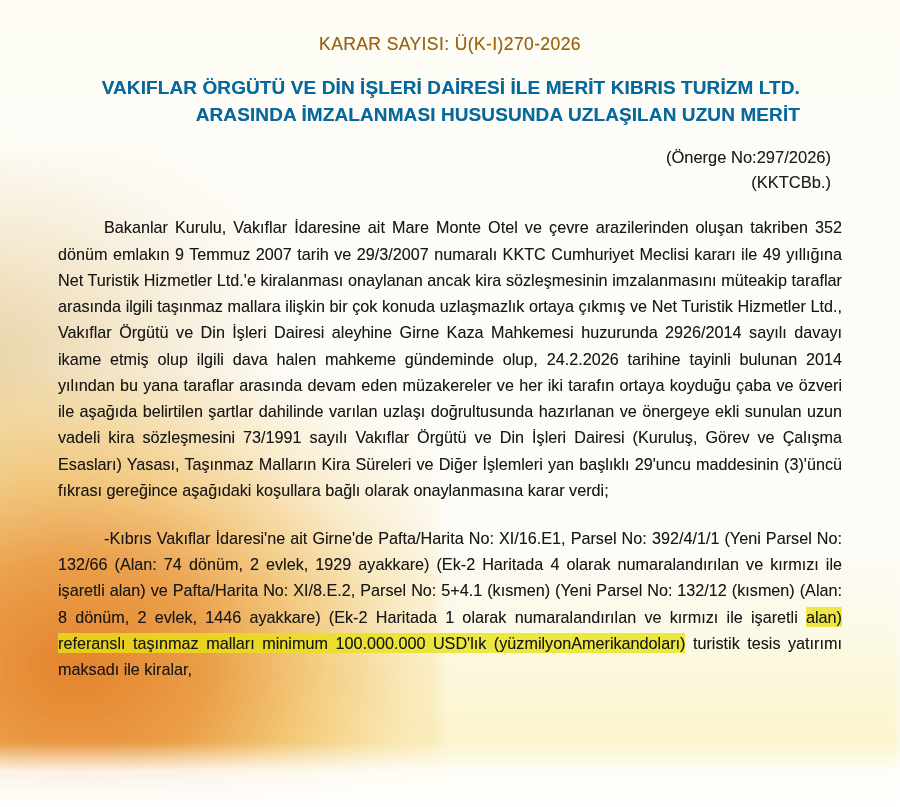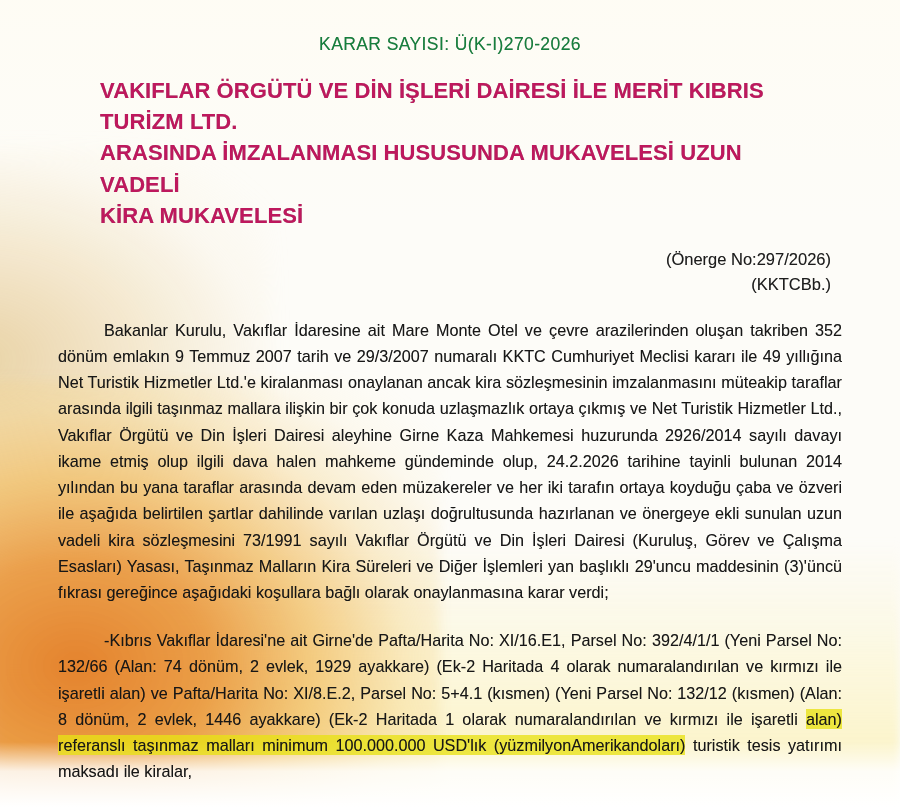--- a/index.html
+++ b/index.html
@@ -92,32 +92,32 @@
     z-index: 5;
     padding: 22px 58px 0 58px;
     color: #1b1b1b;
   }
 
   .decision-number {
     text-align: center;
     font-size: 17.5px;
     letter-spacing: 0.4px;
     margin: 12px 0 20px 0;
-    color: #15803d;
+    color: #a16207;
   }
 
   .doc-title {
-    text-align: left;
-    font-size: 22px;
+    text-align: right;
+    font-size: 19px;
     line-height: 1.42;
     font-weight: 600;
     letter-spacing: 0.1px;
     margin: 0 auto 16px auto;
     width: 700px;
-    color: #be185d;
+    color: #0369a1;
   }
   .doc-title .tl {
     display: block;
   }
 
   .proposal-block {
     text-align: right;
     font-size: 16.5px;
     line-height: 1.5;
     margin: 6px 11px 20px 0;
@@ -166,22 +166,21 @@
   <div class="stain" id="stain-bottom-yellow"></div>
   <div class="stain" id="stain-left-orange"></div>
   <div class="stain" id="stain-bottom-white"></div>
 
   <div id="doc-content">
 
     <div class="decision-number">KARAR SAYISI: Ü(K-I)270-2026</div>
 
     <div class="doc-title">
       <span class="tl">VAKIFLAR ÖRGÜTÜ VE DİN İŞLERİ DAİRESİ İLE MERİT KIBRIS TURİZM LTD.</span>
-      <span class="tl">ARASINDA İMZALANMASI HUSUSUNDA MUKAVELESİ UZUN VADELİ</span>
-      <span class="tl">KİRA MUKAVELESİ</span>
+      <span class="tl">ARASINDA İMZALANMASI HUSUSUNDA UZLAŞILAN UZUN MERİT</span>
     </div>
 
     <div class="proposal-block">
       <span>(Önerge No:297/2026)</span>
       <span>(KKTCBb.)</span>
     </div>
 
     <p class="body-par" id="par-main">Bakanlar Kurulu, Vakıflar İdaresine ait Mare Monte Otel ve çevre arazilerinden oluşan takriben 352 dönüm emlakın 9 Temmuz 2007 tarih ve 29/3/2007 numaralı KKTC Cumhuriyet Meclisi kararı ile 49 yıllığına Net Turistik Hizmetler Ltd.'e kiralanması onaylanan ancak kira sözleşmesinin imzalanmasını müteakip taraflar arasında ilgili taşınmaz mallara ilişkin bir çok konuda uzlaşmazlık ortaya çıkmış ve Net Turistik Hizmetler Ltd., Vakıflar Örgütü ve Din İşleri Dairesi aleyhine Girne Kaza Mahkemesi huzurunda 2926/2014 sayılı davayı ikame etmiş olup ilgili dava halen mahkeme gündeminde olup, 24.2.2026 tarihine tayinli bulunan 2014 yılından bu yana taraflar arasında devam eden müzakereler ve her iki tarafın ortaya koyduğu çaba ve özveri ile aşağıda belirtilen şartlar dahilinde varılan uzlaşı doğrultusunda hazırlanan ve önergeye ekli sunulan uzun vadeli kira sözleşmesini 73/1991 sayılı Vakıflar Örgütü ve Din İşleri Dairesi (Kuruluş, Görev ve Çalışma Esasları) Yasası, Taşınmaz Malların Kira Süreleri ve Diğer İşlemleri yan başlıklı 29'uncu maddesinin (3)'üncü fıkrası gereğince aşağıdaki koşullara bağlı olarak onaylanmasına karar verdi;</p>
 
     <p class="body-par" id="par-second">

